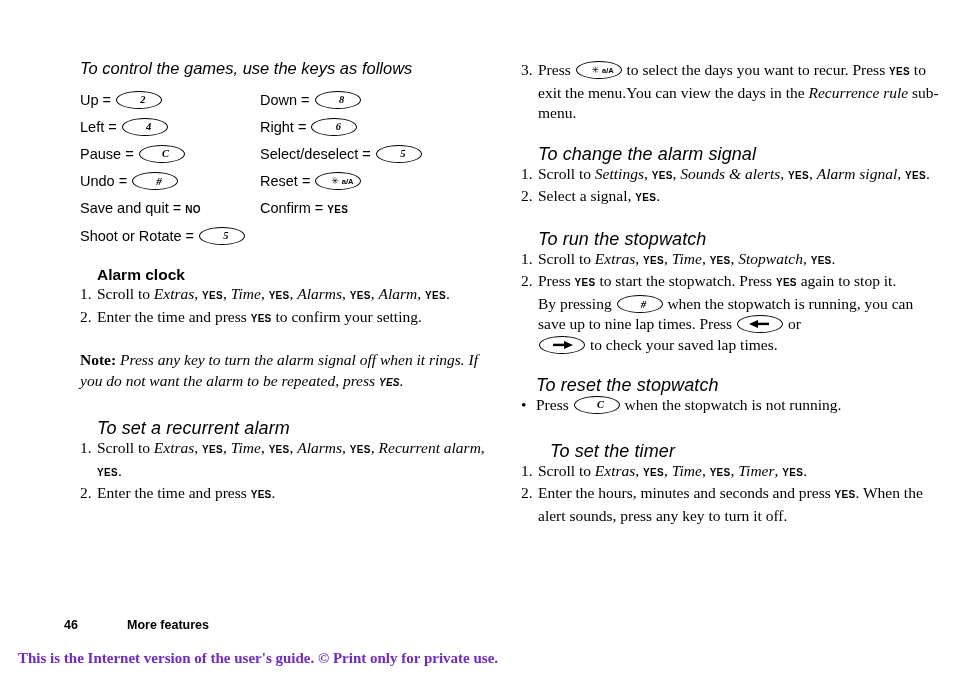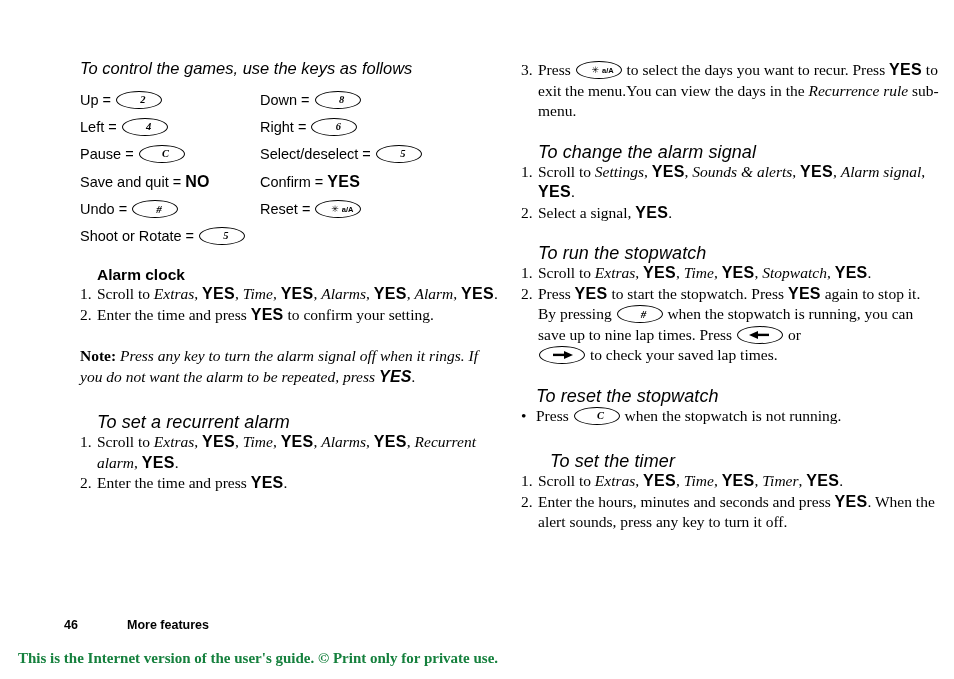--- a/index.html
+++ b/index.html
@@ -105,21 +105,21 @@
   .key.star .aa { font-size: 7.5px; letter-spacing: 0; }
   .key .sym { font-size: 11px; }
 
   
   .key.arrow svg { position: absolute; left: 50%; top: 50%; transform: translate(-50%,-50%); }
 
   
   .sk {
     font-family: "Liberation Sans", "DejaVu Sans", sans-serif;
     font-weight: bold;
-    font-size: 16px;
+    font-size: 10px;
     letter-spacing: 0.3px;
   }
 
   
   .steps {
     margin: 0;
     padding: 0;
     list-style: none;
     font-size: 15.5px;
     line-height: 20.5px;
@@ -163,21 +163,21 @@
   }
   .footer-line .pg { display: inline-block; width: 63px; }
 
   .disclaimer {
     position: absolute;
     left: 18px;
     top: 650px;
     font-family: "Liberation Serif", "DejaVu Serif", serif;
     font-weight: bold;
     font-size: 15px;
-    color: #15803d;
+    color: #6d28d9;
     white-space: nowrap;
   }
 </style>
 </head>
 <body>
 
 <div class="page">
 
   <div class="col col-left" style="top:58px;">
 
@@ -210,36 +210,36 @@
             <span>Pause =</span>
             <span class="key"><span>C</span></span>
           </td>
           <td>
             <span>Select/deselect =</span>
             <span class="key"><span>5</span></span>
           </td>
         </tr>
         <tr>
           <td class="colA">
+            <span>Undo =</span>
+            <span class="key"><span class="sym">#</span></span>
+          </td>
+          <td>
+            <span>Reset =</span>
+            <span class="key star"><span><span>✳</span>&nbsp;<span class="aa">a/A</span></span></span>
+          </td>
+        </tr>
+        <tr>
+          <td class="colA">
             <span>Save and quit =</span>
             <span class="sk">NO</span>
           </td>
           <td>
             <span>Confirm =</span>
             <span class="sk">YES</span>
-          </td>
-        </tr>
-        <tr>
-          <td class="colA">
-            <span>Undo =</span>
-            <span class="key"><span class="sym">#</span></span>
-          </td>
-          <td>
-            <span>Reset =</span>
-            <span class="key star"><span><span>✳</span>&nbsp;<span class="aa">a/A</span></span></span>
           </td>
         </tr>
         <tr>
           <td class="colA">
             <span>Shoot or Rotate =</span>
             <span class="key"><span>5</span></span>
           </td>
           <td></td>
         </tr>
       </tbody>

